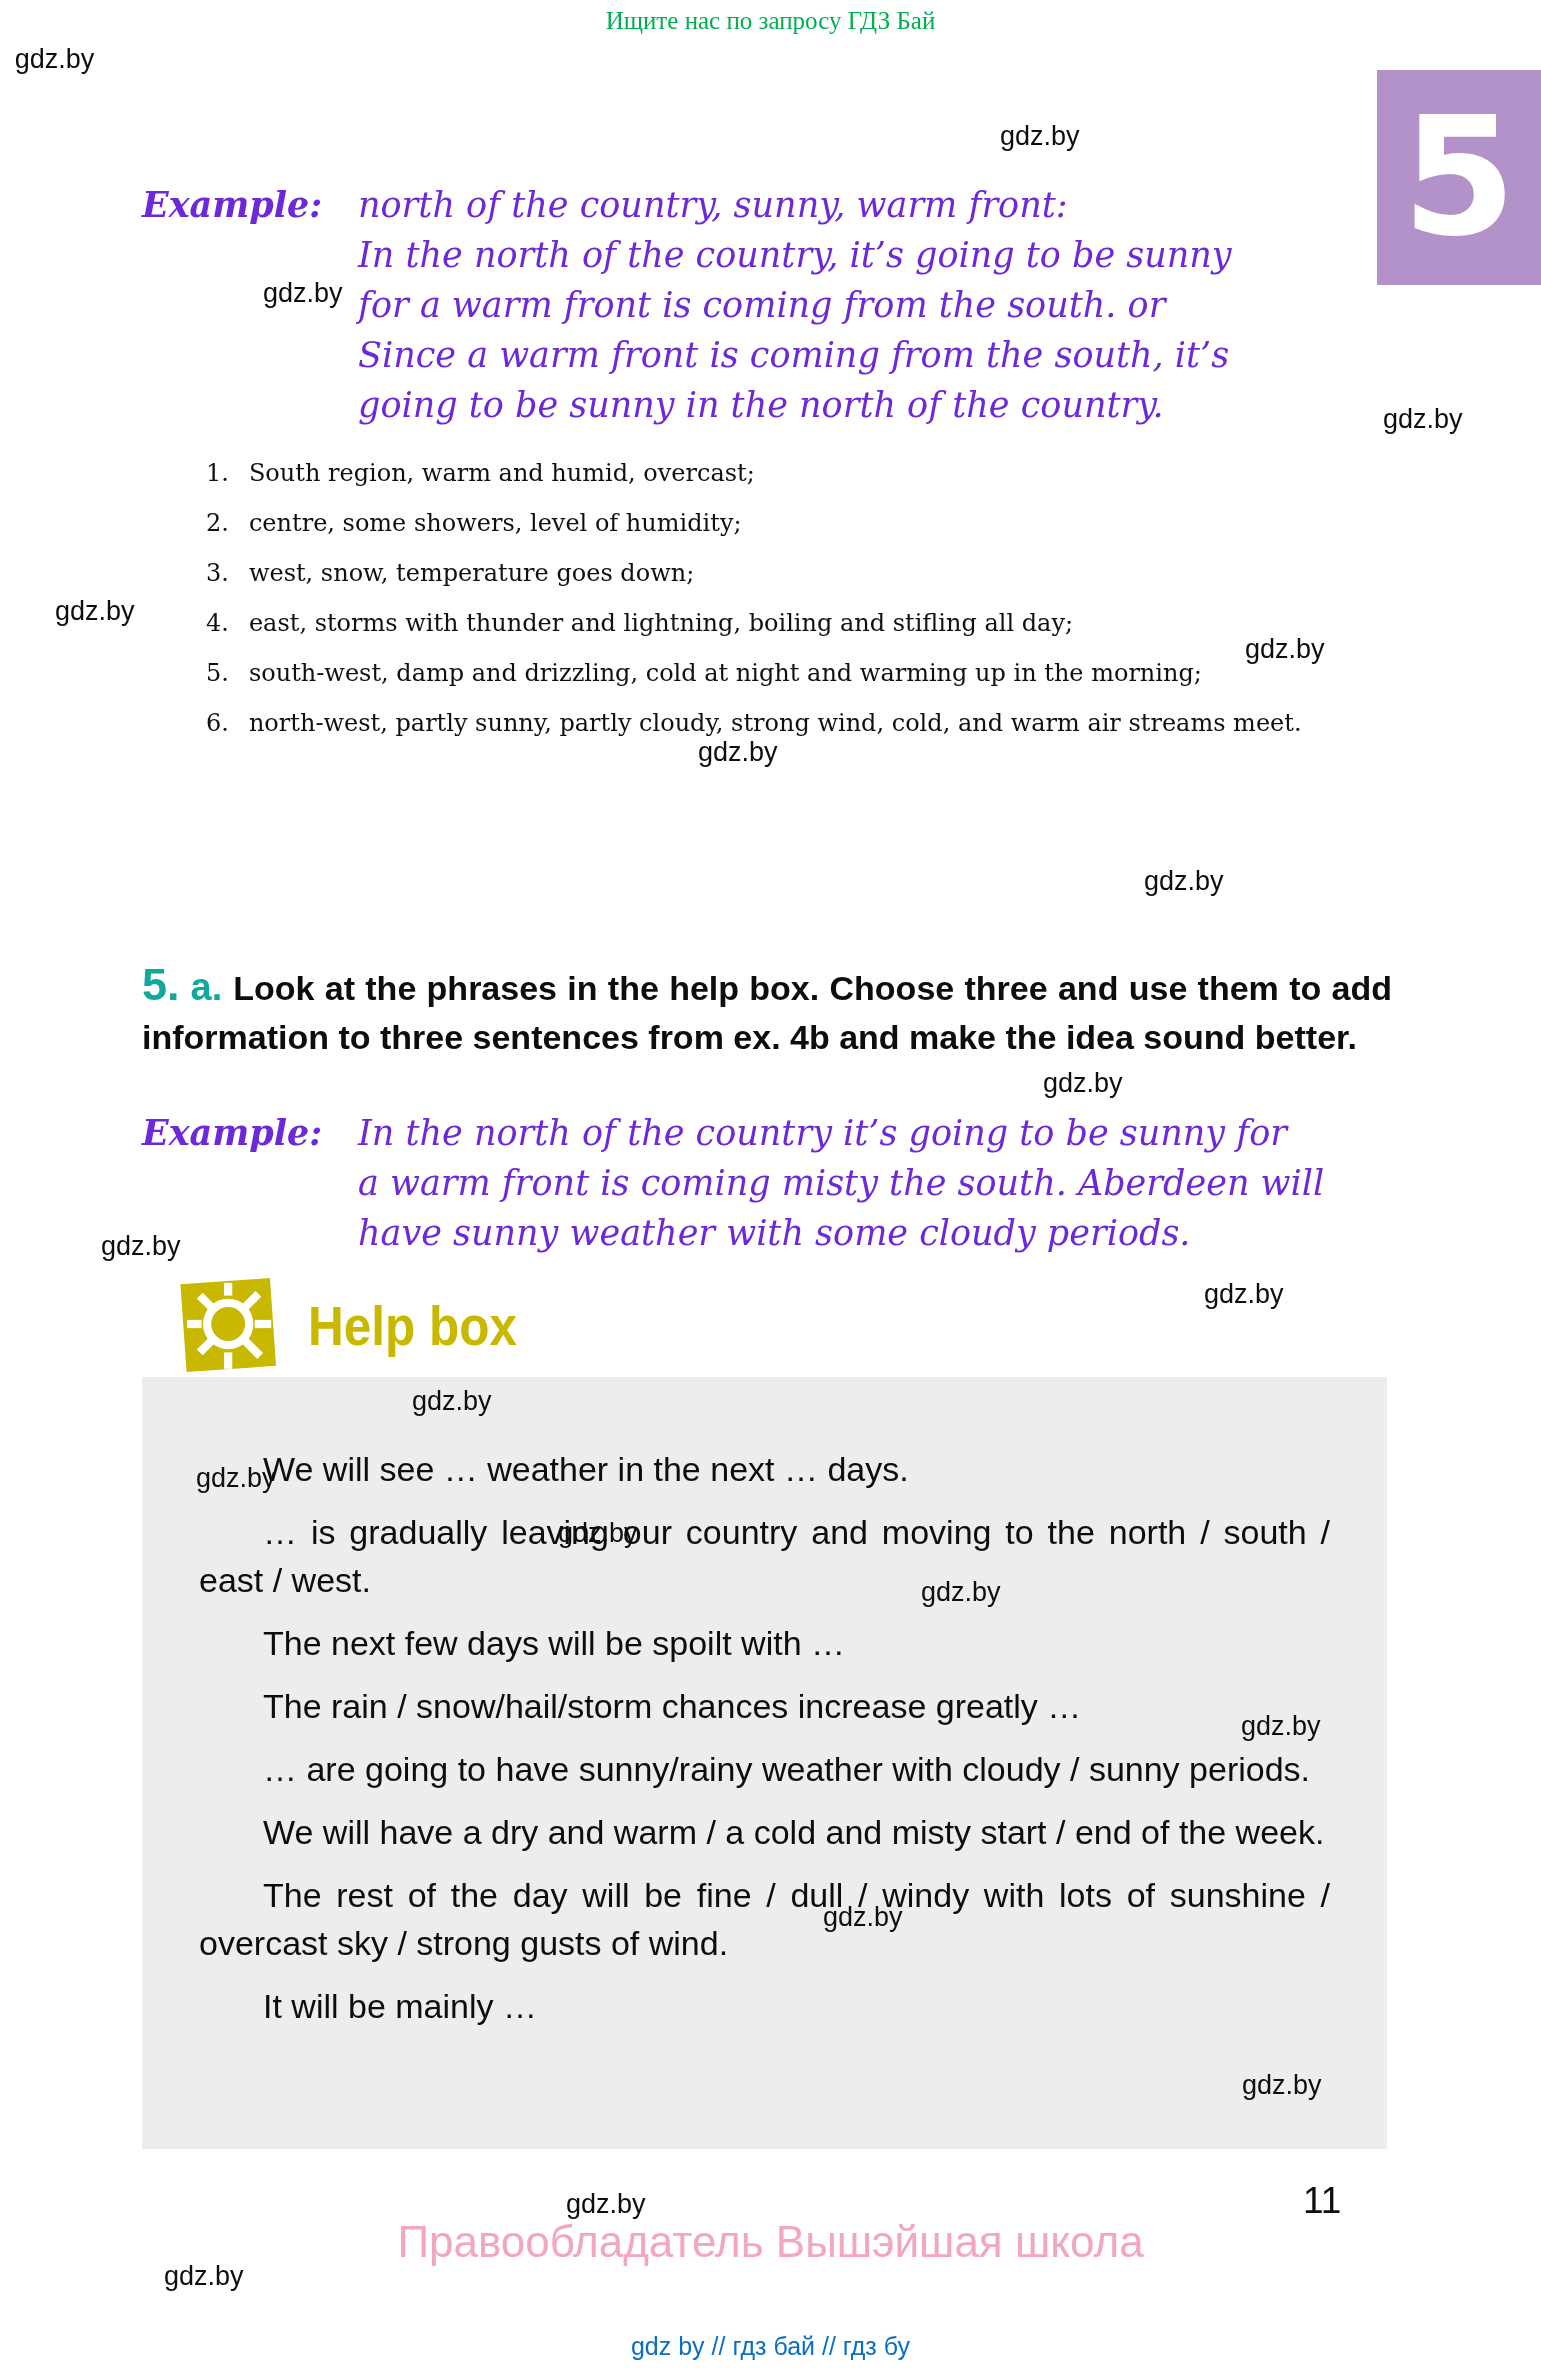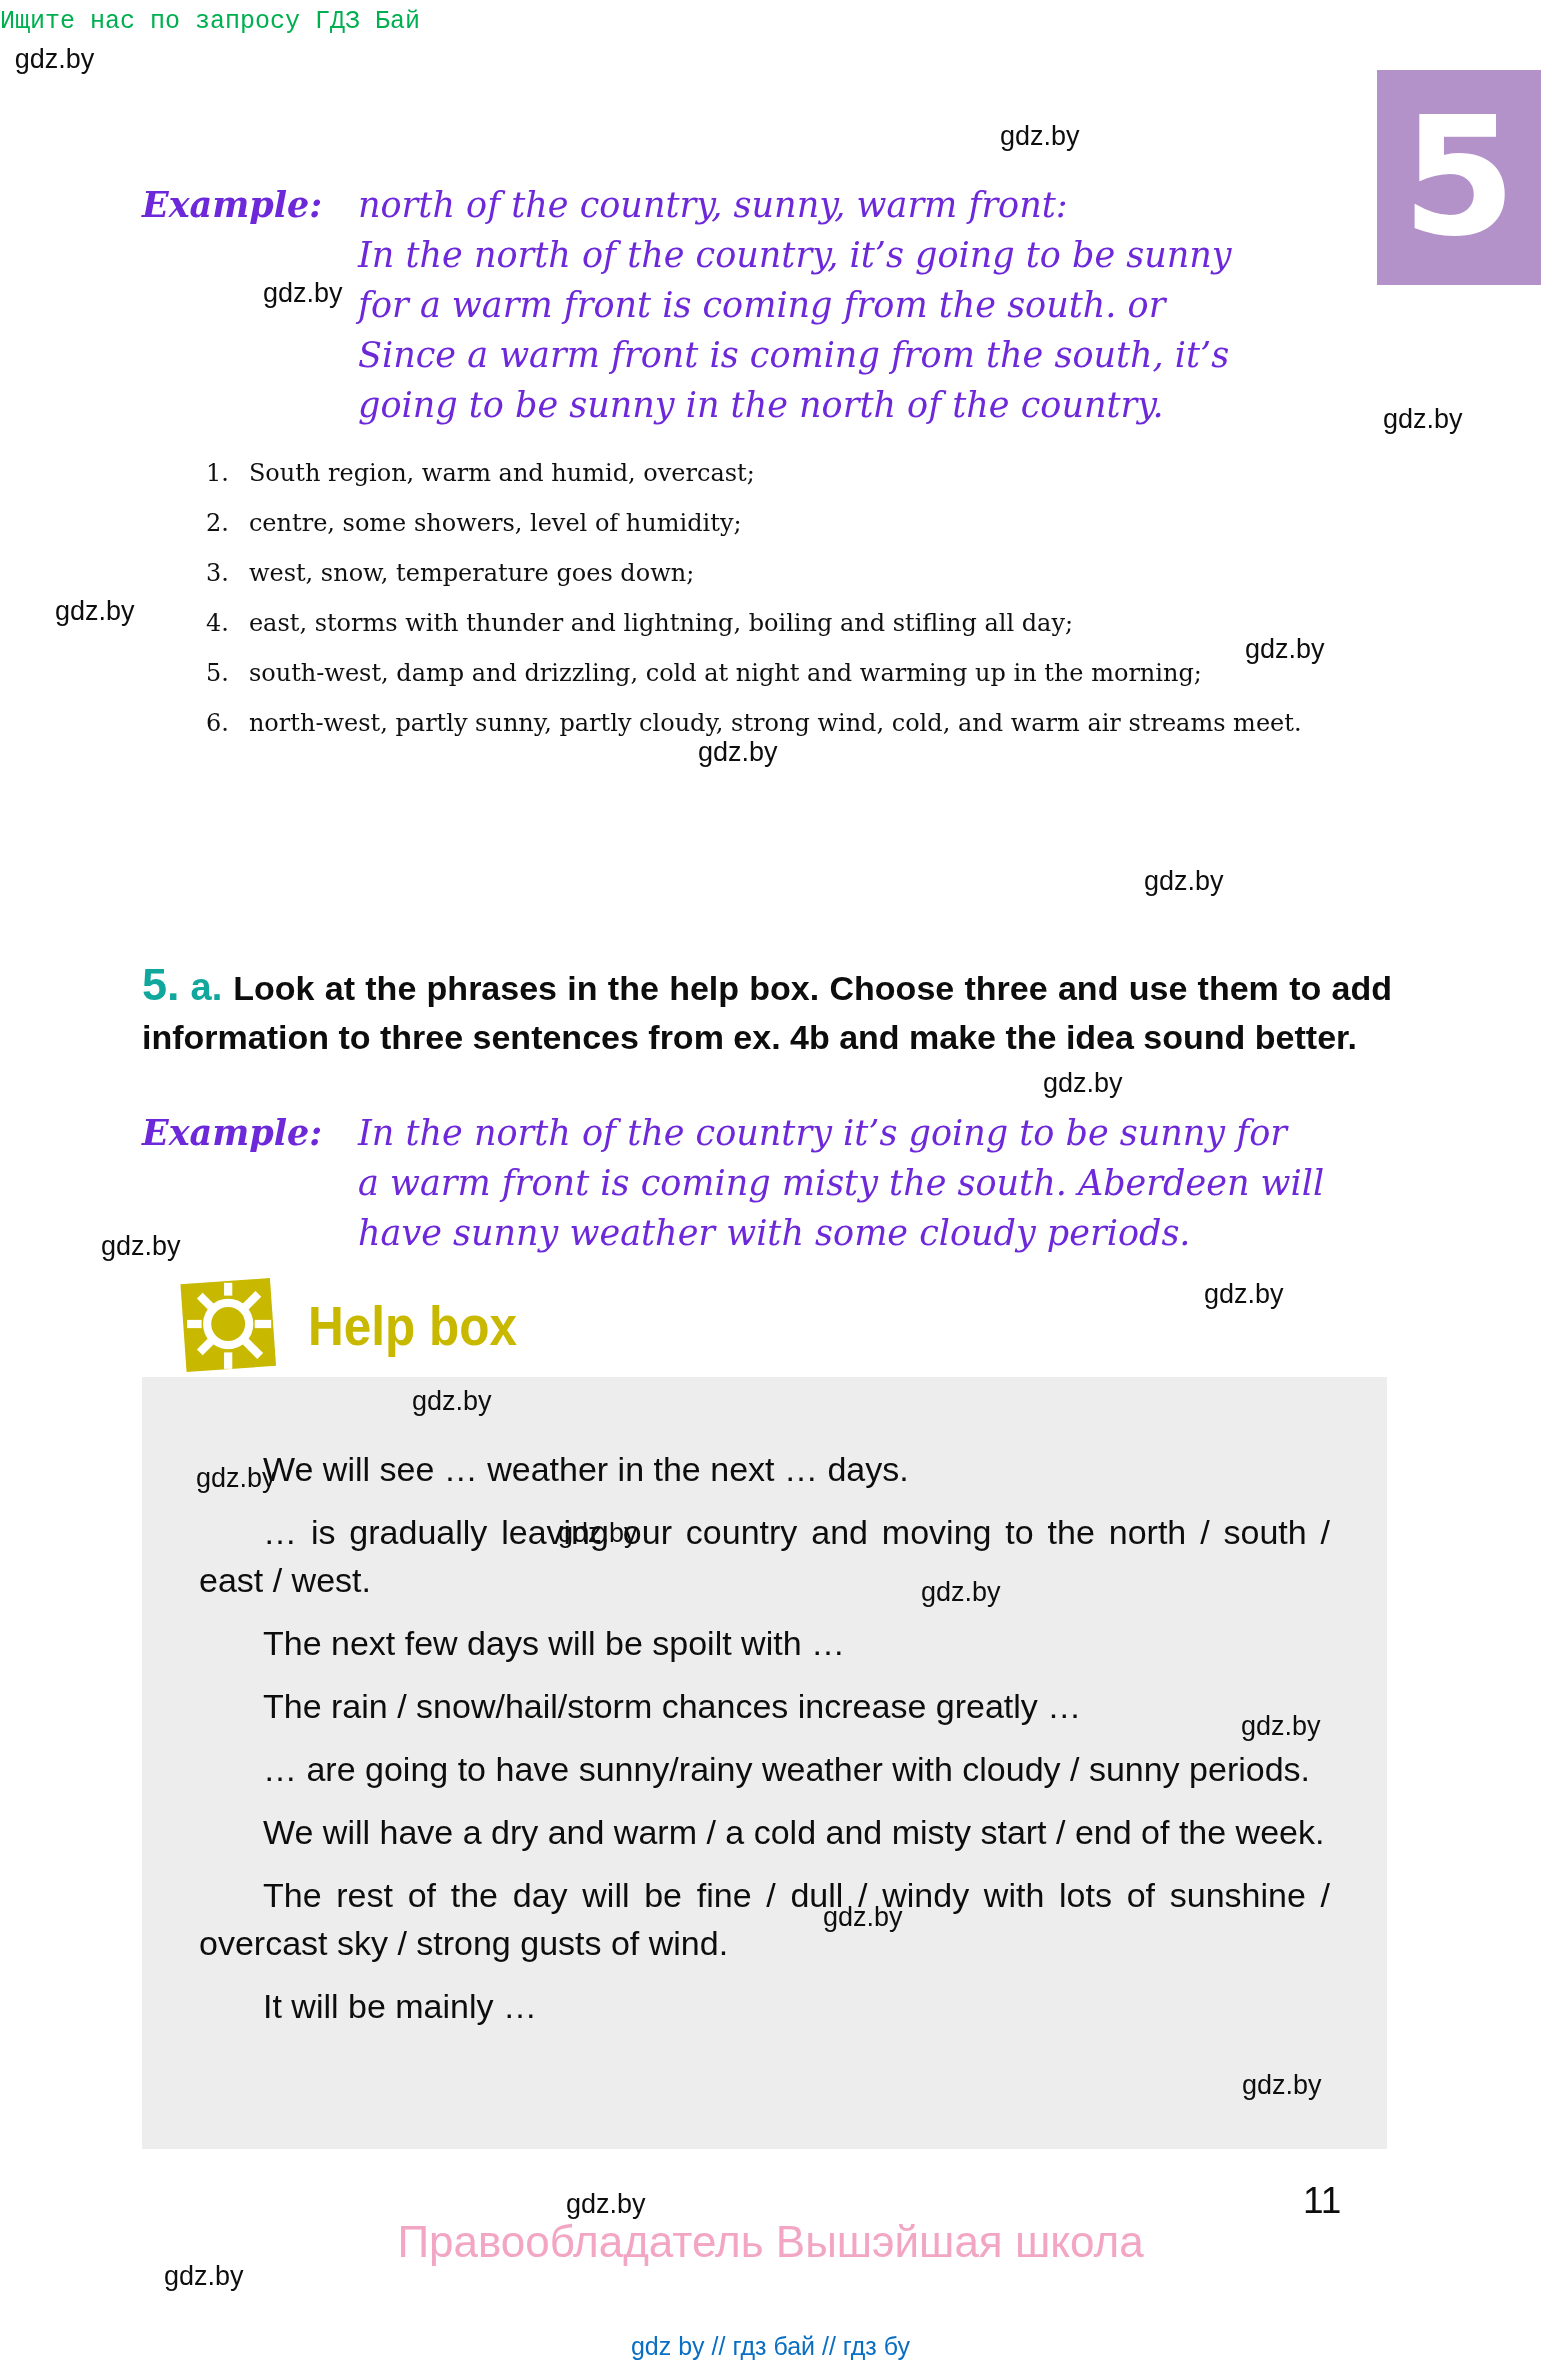--- a/index.html
+++ b/index.html
@@ -1,21 +1,21 @@
 <!DOCTYPE html>
 <html style="font-size:14.7px"><head>
 <meta charset="utf-8">
 <style>
   html,body{margin:0;padding:0;background:#ffffff;}
   .page{position:relative;width:1541px;height:2377px;background:#ffffff;overflow:hidden;color:#161616;}
 
   .wm{position:absolute;font-family:"Liberation Sans",sans-serif;font-size:27px;color:#0e0e0e;white-space:nowrap;}
 
-  .banner-top{position:absolute;top:7.4px;left:0;width:100%;
-    font-family:Liberation Mono, monospace;font-size:25px;color:#00b050;}
+  .banner-top{position:absolute;top:7.4px;left:0;width:100%;text-align:center;
+    font-family:Liberation Serif, serif;font-size:25px;color:#00b050;}
 
   .unit-tab{position:absolute;top:70px;right:0;width:164px;height:215px;background:#b292c8;
     display:flex;align-items:center;justify-content:center;}
   .unit-tab span{font-family:"DejaVu Sans",sans-serif;font-weight:bold;font-size:164px;color:#ffffff;line-height:1;}
 
   .example{position:absolute;left:142px;width:1254px;display:flex;
     font-family:"DejaVu Serif",serif;font-style:italic;font-size:35px;line-height:50px;color:#6d28d9;}
   .example .label{flex:0 0 216px;font-weight:bold;}
   .ex1{top:180px;}
   .ex2{top:1108px;}

